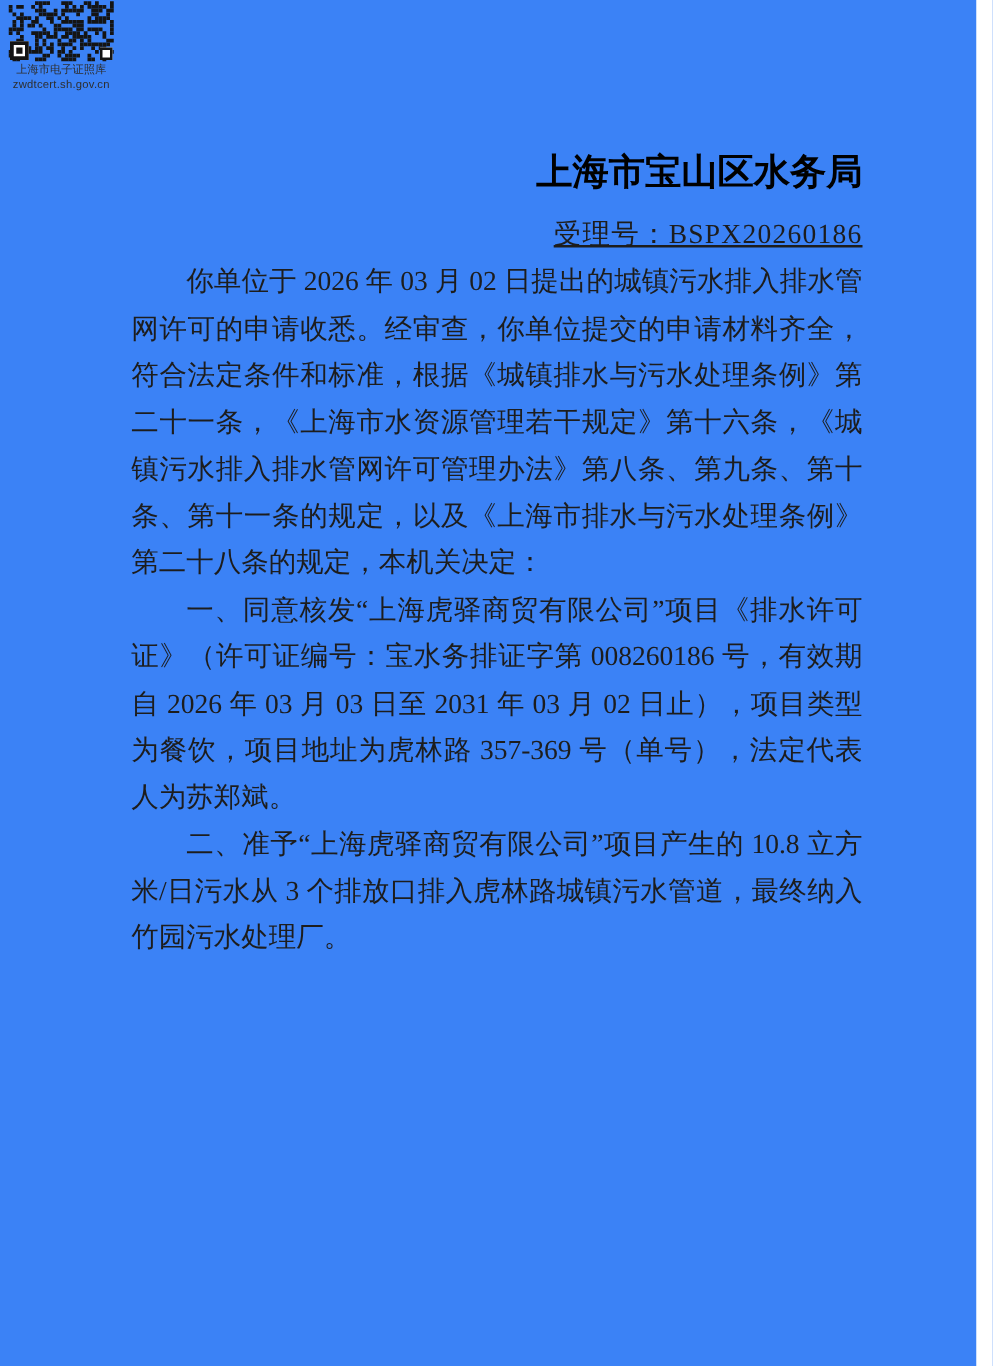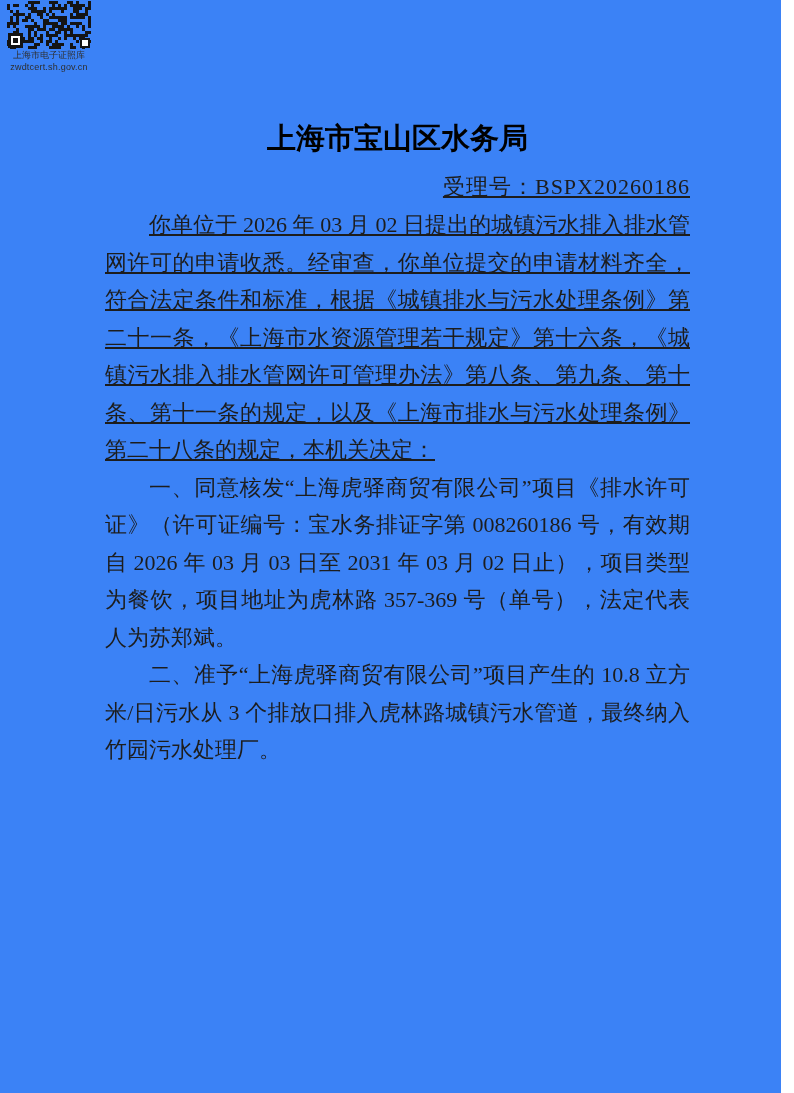--- a/index.html
+++ b/index.html
@@ -70,21 +70,21 @@
 
   
   .content {
     position: absolute;
     left: 105px;
     top: 0;
     width: 585px;
   }
   .title {
     margin: 0;
-    text-align: center;
+    text-align: right;
     font-weight: bold;
     font-size: 29px;
     line-height: 32px;
     color: #000000;
   }
   .title-1 { margin-top: 122px; }
   .title-2 { margin-top: 28px; }
 
   .accept-no {
     margin-top: 18px;
@@ -105,21 +105,21 @@
 
   .para {
     margin: 0;
     font-size: 22px;
     line-height: 37.5px;
     text-align: justify;
     text-justify: inter-character;
     text-indent: 2em;
     color: #1d1d1d;
   }
-  .para-first { margin-top: 4px; text-decoration: underline; }
+  .para-first { margin-top: 4px; }
 </style>
 </head>
 <body>
 
 <div class="page">
 
   <div class="qr-block">
     <div class="qr">
         <div></div>
         <div></div>

